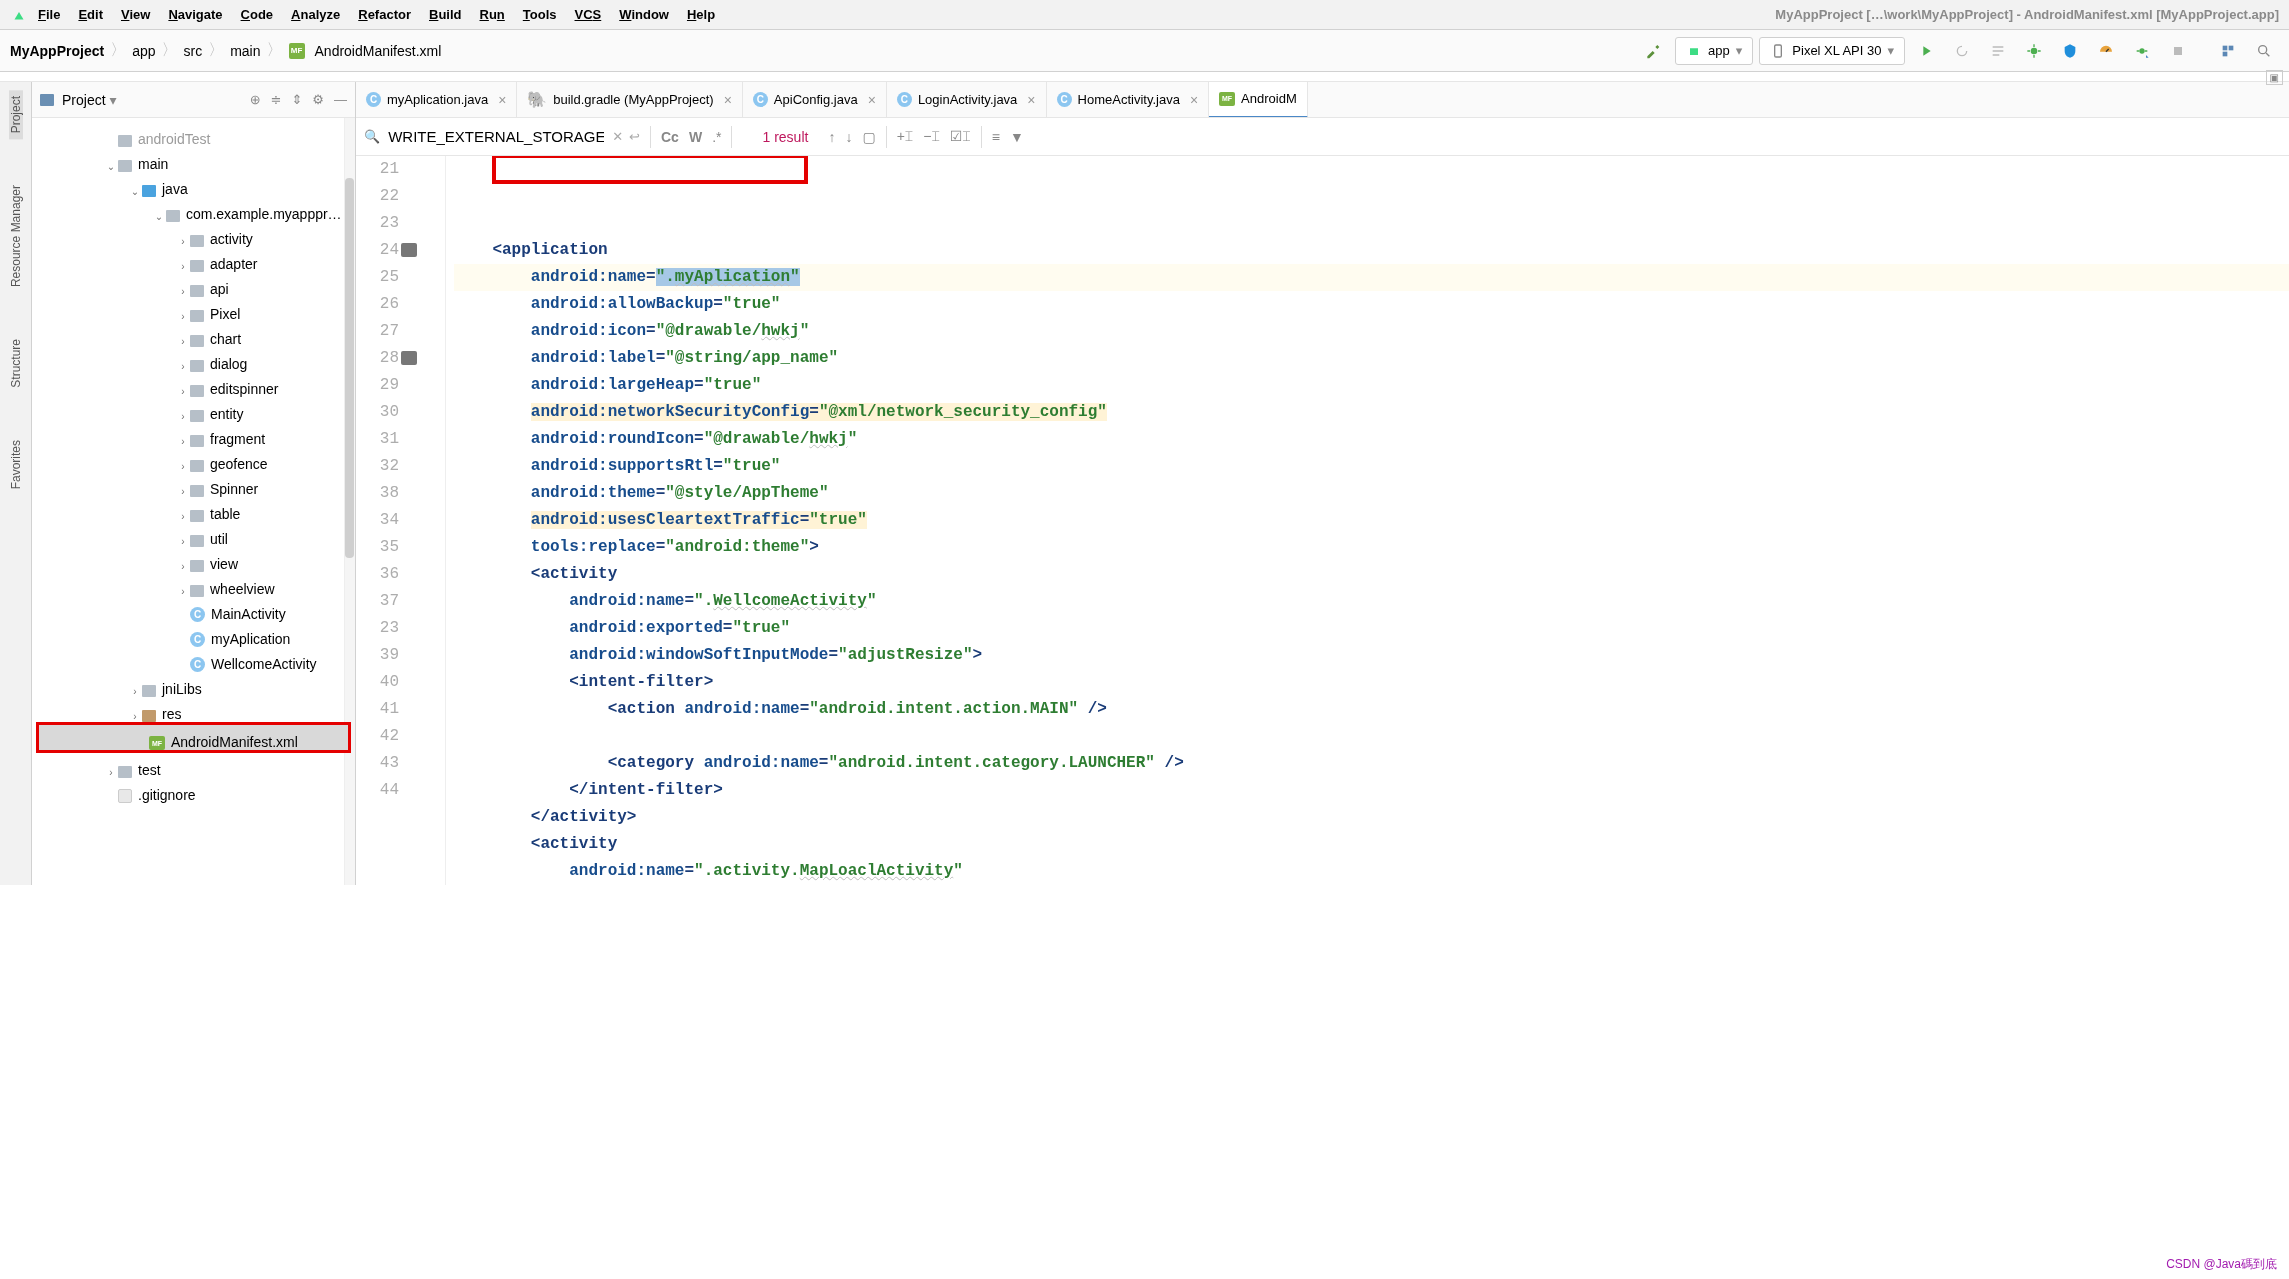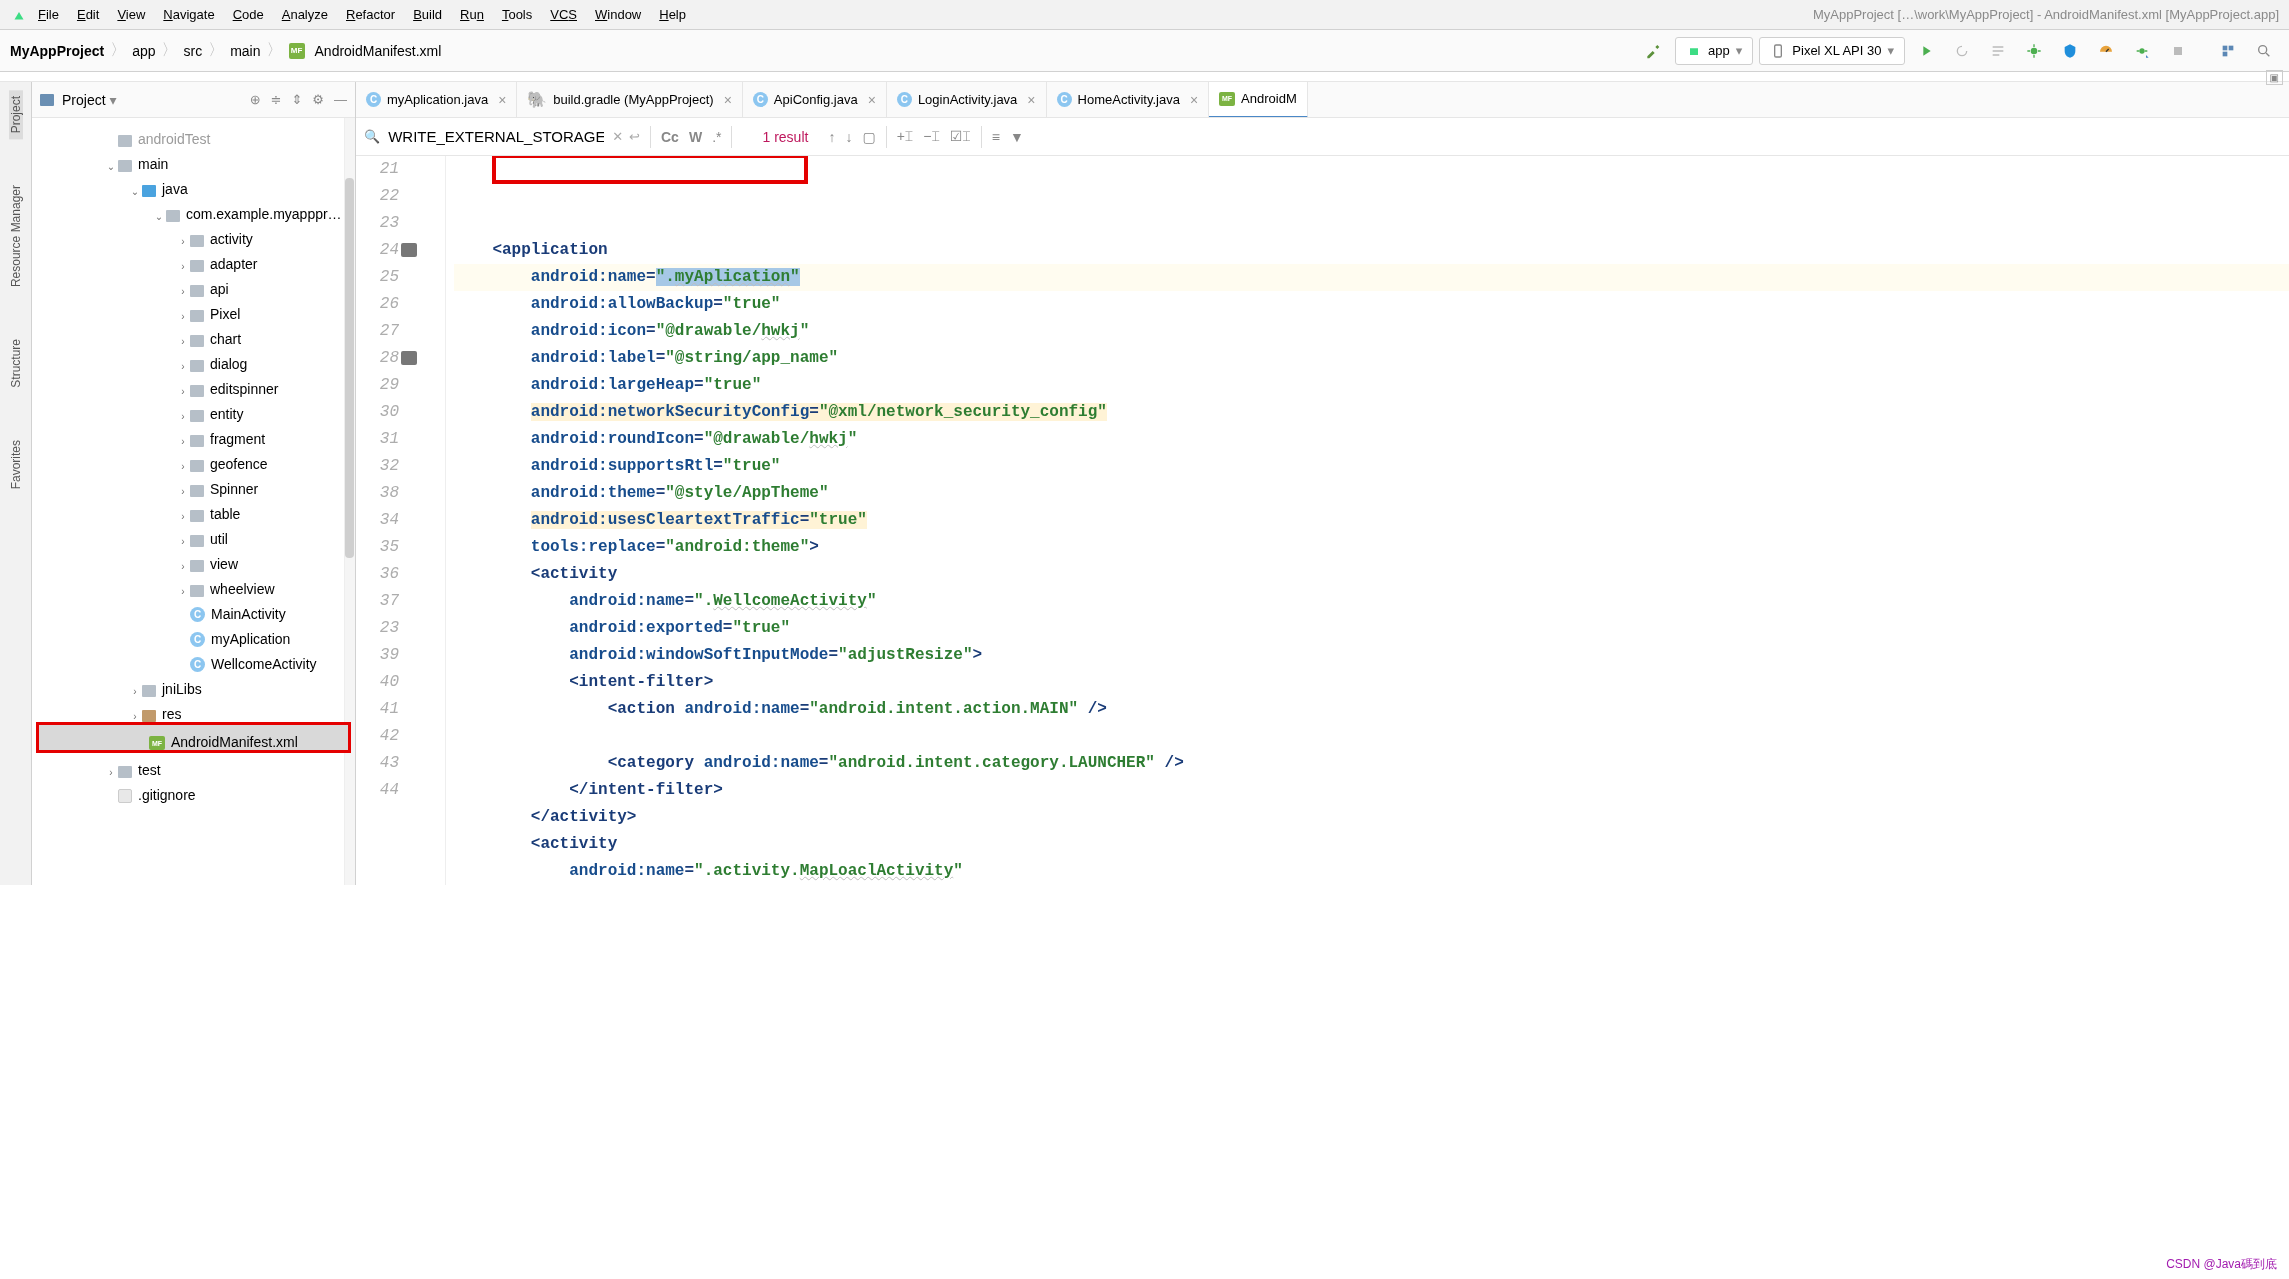--- a/index.html
+++ b/index.html
@@ -1,17 +1,17 @@
 <!DOCTYPE html>
 <html><head>
 <meta charset="utf-8">
 <style>
 * { box-sizing: border-box; margin: 0; padding: 0; }
 body { font-family: "Segoe UI", Arial, sans-serif; font-size: 13px; background: #fff; color: #000; overflow: hidden; }
-.top-menu { display: flex; align-items: center; padding: 4px 10px; border-bottom: 1px solid #d1d1d1; background: #f2f2f2; height: 30px; }
+.top-menu { display: flex; align-items: center; padding: 4px 10px; border-bottom: 1px solid #d1d1d1; background: #f2f2f2; height: 30px; font-weight: bold; }
 .top-menu .logo { width: 18px; height: 18px; margin-right: 10px; }
 .top-menu .mi { margin-right: 18px; cursor: pointer; }
 .top-menu .mi u { text-decoration: underline; }
 .top-menu .title { margin-left: auto; color: #8a8a8a; font-size: 13px; }
 .toolbar { display: flex; align-items: center; padding: 6px 10px; border-bottom: 1px solid #d1d1d1; background: #fafafa; height: 42px; gap: 6px; }
 .breadcrumb { display: flex; align-items: center; gap: 6px; font-size: 14px; }
 .breadcrumb .bc { color: #000; }
 .breadcrumb .bc.bold { font-weight: bold; }
 .breadcrumb .sep { color: #bbb; font-size: 16px; }
 .breadcrumb .mf-icon { display:inline-flex; align-items:center; justify-content:center; width:16px; height:16px; background:#7cb342; color:#fff; font-size:8px; font-weight:bold; border-radius:2px; margin-right:4px;}
@@ -56,21 +56,21 @@
 .tab .ic-g { color:#888; font-size:16px;}
 .tab .ic-mf { width:16px; height:14px; background:#7cb342; border-radius:2px; display:inline-flex; align-items:center; justify-content:center; color:#fff; font-size:7px; font-weight:bold;}
 .find-bar { display:flex; align-items:center; height:38px; border-bottom:1px solid #e6e6e6; background:#fff; padding:0 8px; gap:10px;}
 .find-input { display:flex; align-items:center; gap:6px; flex:0 0 auto;}
 .find-input input { border:none; outline:none; font-size:15px; width:220px; padding:2px;}
 .find-icon { color:#888; }
 .find-controls { display:flex; align-items:center; gap:10px; color:#888; font-size:14px;}
 .find-result { margin-left:20px; font-size:14px; color:#be185d;}
 .find-divider { width:1px; height:22px; background:#ddd;}
 .editor-body { flex:1; display:flex; overflow:hidden; font-family: "Consolas","Courier New",monospace; font-size:16px; line-height:27px;}
-.gutter { width:90px; background:#fff; border-right:1px solid #eee; text-align:right; padding-right:12px; color:#adadad; position:relative;font-style:italic;}
+.gutter { width:90px; background:#fff; border-right:1px solid #eee; text-align:right; padding-right:12px; color:#adadad; position:relative;}
 .gutter .ln { height:27px; padding-right:34px;}
 .gutter .gimg { position:absolute; right:28px; width:16px; height:14px; background:#777; border-radius:2px;}
 .code { flex:1; padding-left:8px; overflow:auto; white-space:pre; position:relative;}
 .code-line { height:27px; }
 .tk-tag { color:#1a3c78; font-weight:bold;}
 .tk-attr { color:#174c8c; font-weight:bold;}
 .tk-val { color:#2e7d32; font-weight:bold;}
 .hl-yellow { background:#fff3d6; }
 .hl-line { background:#fffcf0; display:block; width:100%;}
 .hl-select { background:#a6c8e6; }

